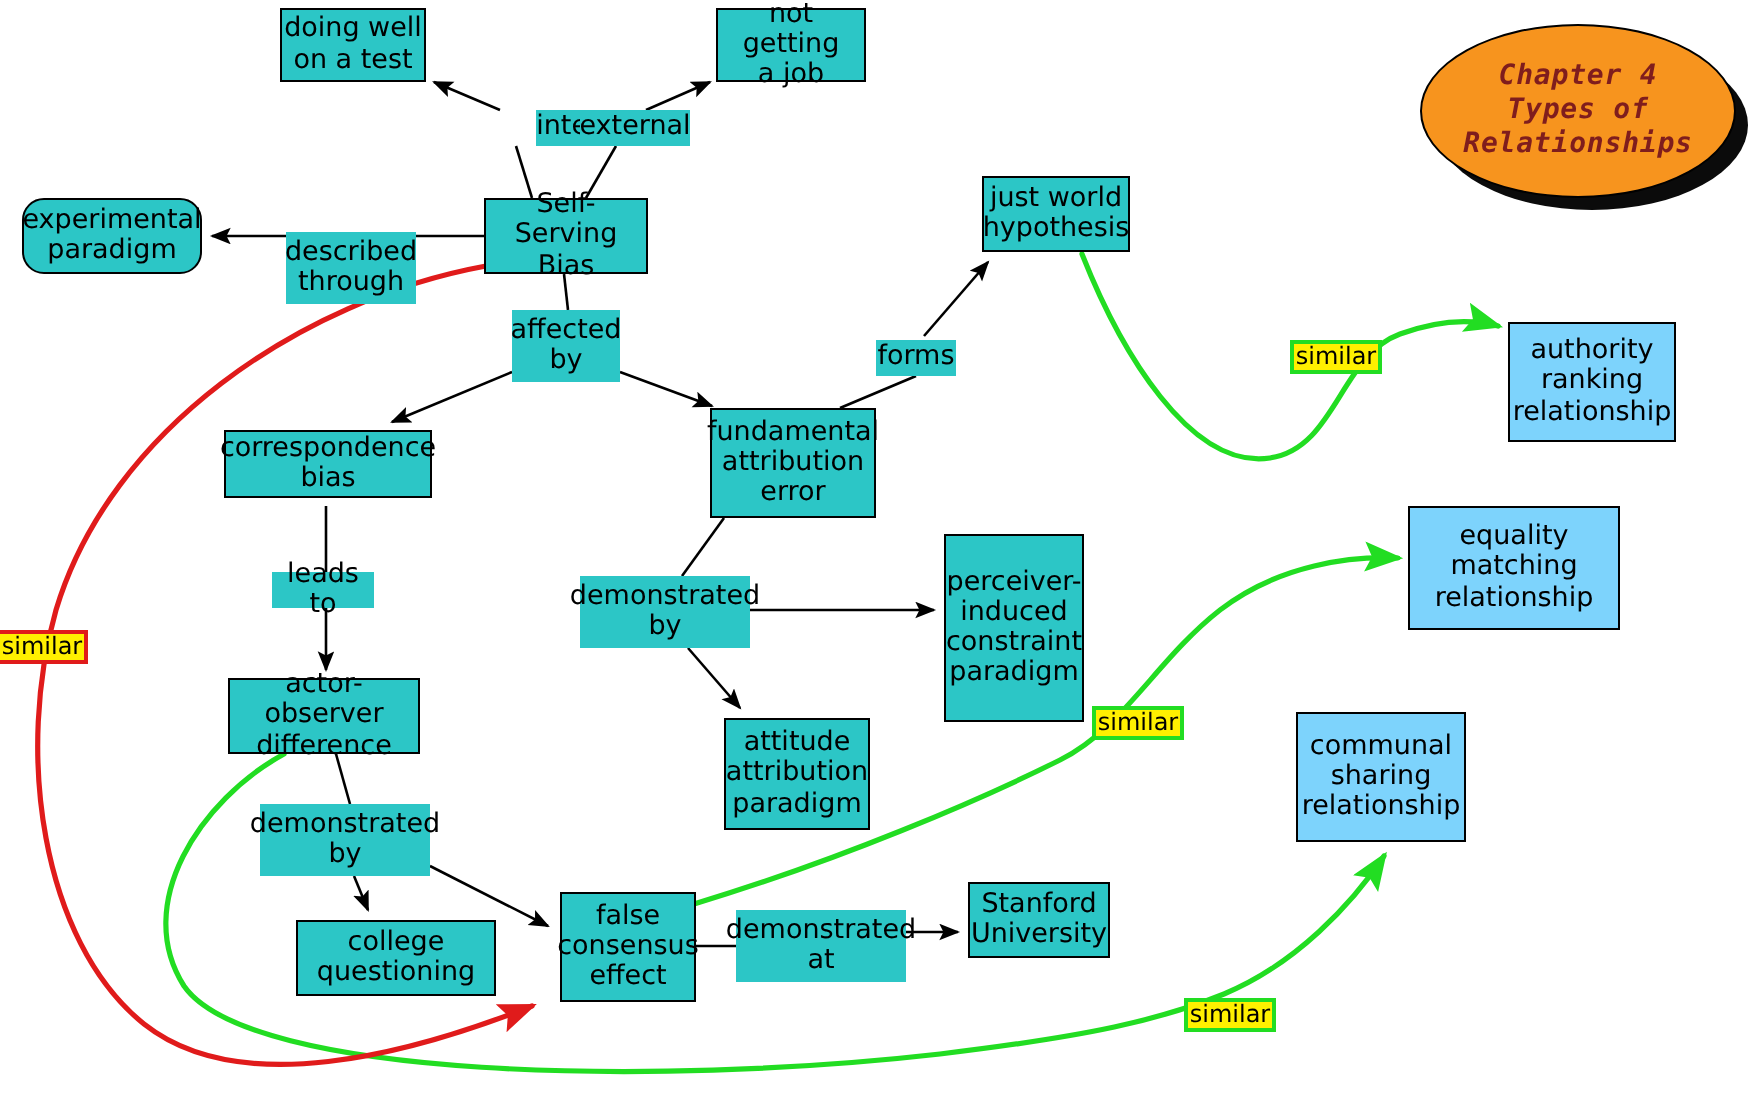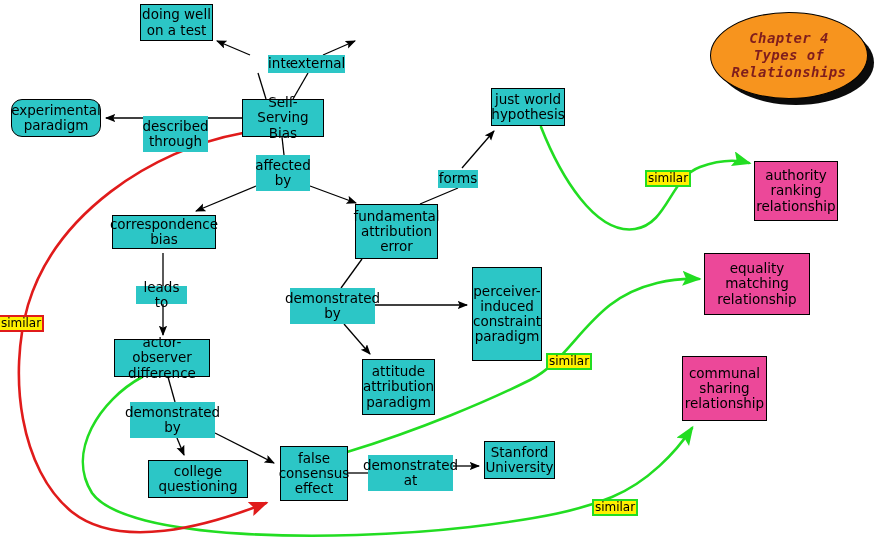--- a/index.html
+++ b/index.html
@@ -45,21 +45,21 @@
     font-size: 13.5px;
   }
   
   .linklabel {
     background: #2CC6C6;
     border: none;
     font-size: 13.5px;
   }
   
   .relationship {
-    background: #ec4899;
+    background: #7dd3fc;
     border: 1.5px solid #000000;
     font-size: 13.5px;
   }
   
   .simtag {
     background: #FFF000;
     font-size: 12px;
     font-weight: normal;
     padding: 0;
     z-index: 8;
@@ -183,20 +183,22 @@
   <div class="title-shadow" style="left:718px; top:20px; width:156px; height:85px;"></div>
   <div class="title-ellipse" style="left:710px; top:12px; width:156px; height:85px;">
     <div class="title-text">Chapter 4
 Types of
 Relationships</div>
   </div>
 
   <div class="node concept" style="left:140px; top:4px; width:73px; height:37px;">doing well
 on a test</div>
 
+  <div class="node concept" style="left:358px; top:4px; width:75px; height:37px;">not getting
+a job</div>
 
   <div class="node concept" style="left:11px; top:99px; width:90px; height:38px;border-radius:11px;">experimental
 paradigm</div>
 
   <div class="node concept" style="left:242px; top:99px; width:82px; height:38px;">Self-Serving
 Bias</div>
 
   <div class="node concept" style="left:491px; top:88px; width:74px; height:38px;">just world
 hypothesis</div>
 
@@ -253,21 +255,21 @@
 at</div>
 
   <div class="node relationship" style="left:754px; top:161px; width:84px; height:60px;">authority
 ranking
 relationship</div>
 
   <div class="node relationship" style="left:704px; top:253px; width:106px; height:62px;">equality
 matching
 relationship</div>
 
-  <div class="node relationship" style="left:648px; top:356px; width:85px; height:65px;margin-left:34px;">communal
+  <div class="node relationship" style="left:648px; top:356px; width:85px; height:65px;">communal
 sharing
 relationship</div>
 
   <div class="node simtag green" style="left:645px; top:170px; width:46px; height:17px;">similar</div>
 
   <div class="node simtag green" style="left:546px; top:353px; width:46px; height:17px;">similar</div>
 
   <div class="node simtag green" style="left:592px; top:499px; width:46px; height:17px;">similar</div>
 
   <div class="node simtag red" style="left:-2px; top:315px; width:46px; height:17px;">similar</div>

